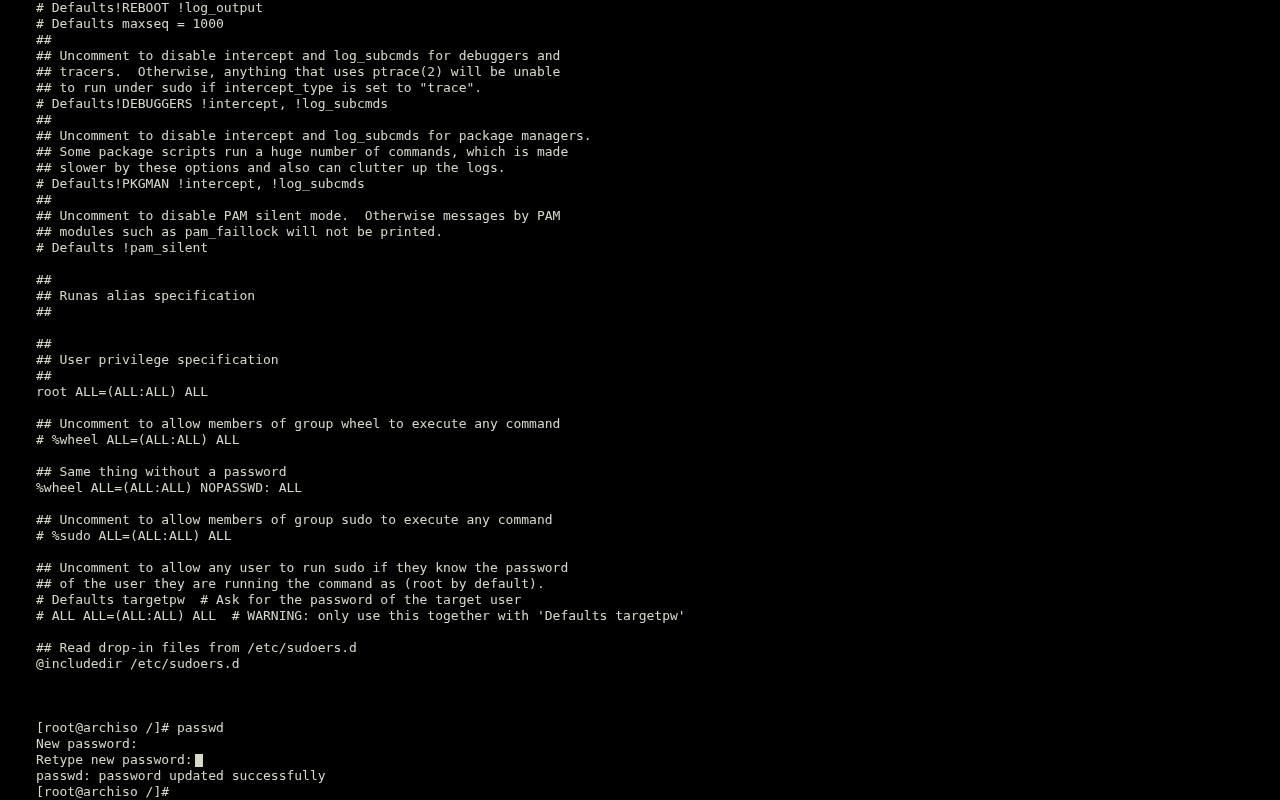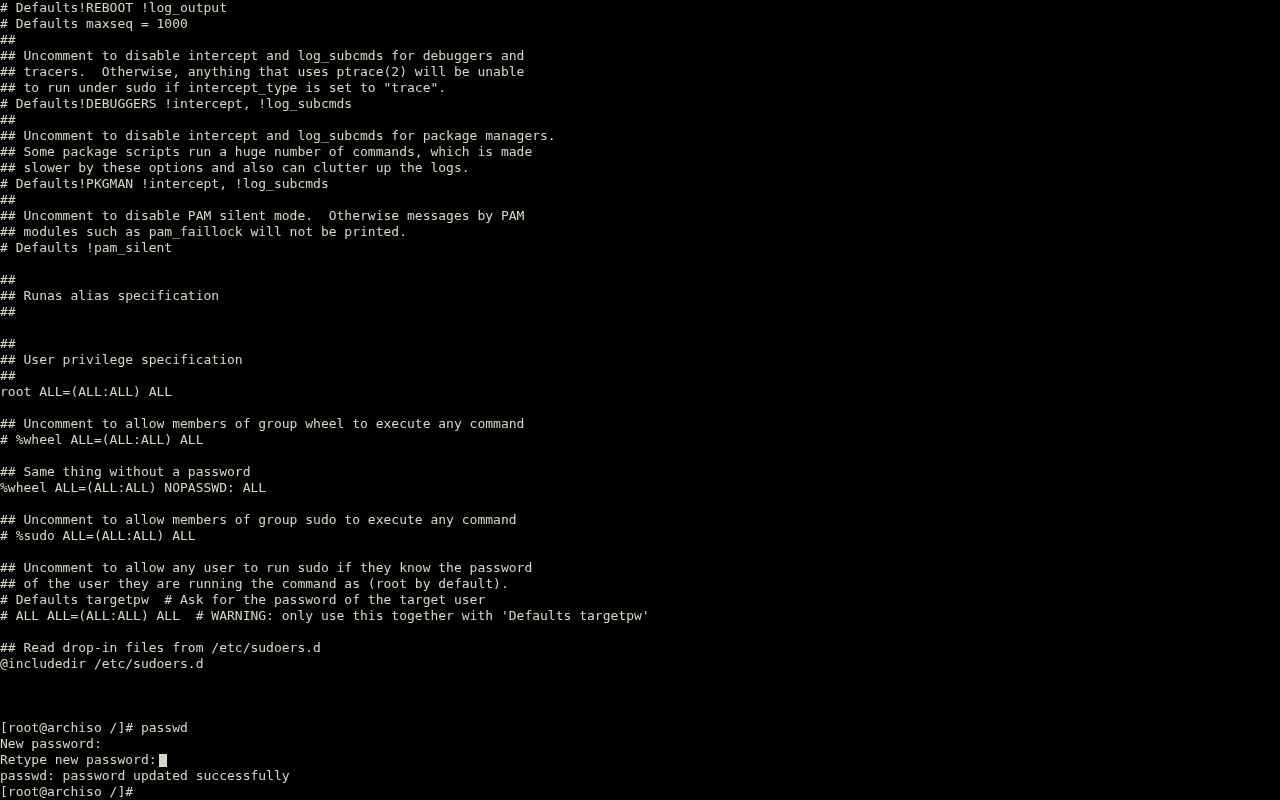--- a/index.html
+++ b/index.html
@@ -23,20 +23,21 @@
     padding: 0 0 0 0;
     box-sizing: border-box;
     white-space: pre;
     overflow: hidden;
   }
   .line {
     height: 16px;
     line-height: 16px;
     white-space: pre;
     letter-spacing: 0px;
+    margin-left: 36px;
   }
   .cursor {
     display: inline-block;
     width: 8px;
     height: 13px;
     background: #d8d8c8;
     vertical-align: text-bottom;
     margin-left: 2px;
   }
 </style>

